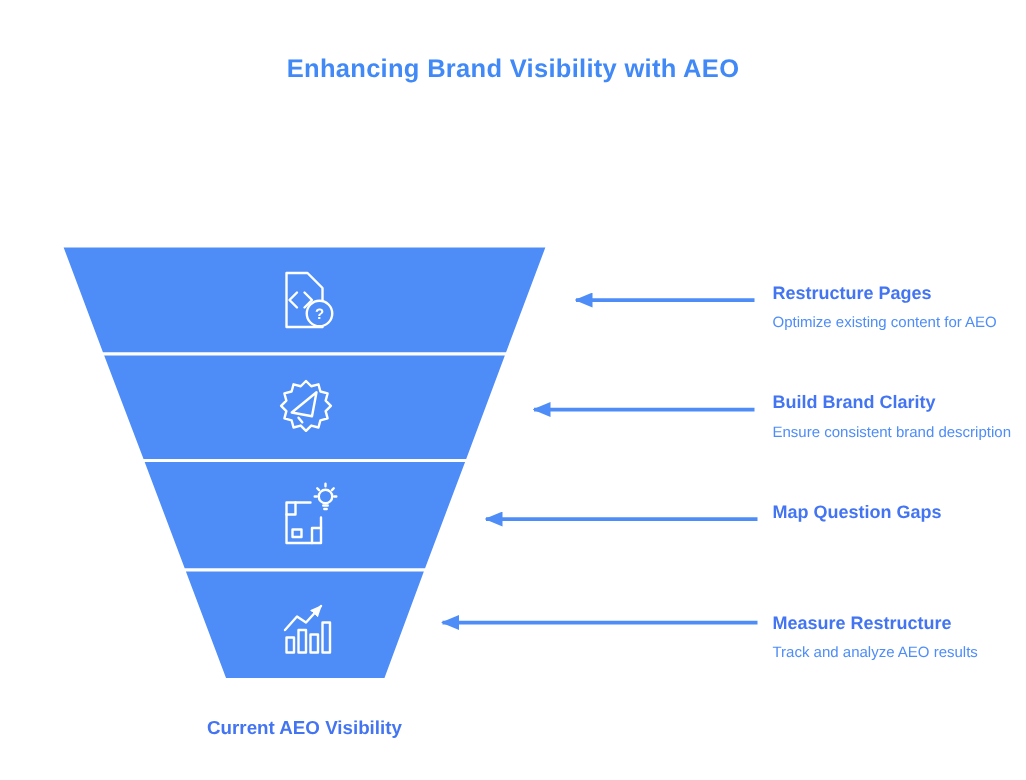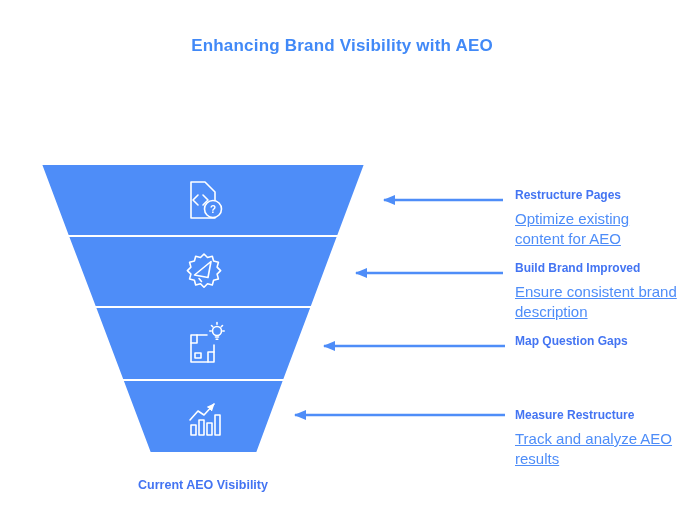--- a/index.html
+++ b/index.html
@@ -32,23 +32,22 @@
   .cap-top{left:138px;top:106px;}
   .cap-bottom{left:138px;top:478px;}
   .stage-label{
     position:absolute;left:515px;width:166px;
   }
   .stage-label .st{
     font-size:12px;font-weight:bold;color:var(--accent-dark);
     margin-bottom:7px;
   }
   .stage-label .sd{
-    font-size:15px;color:var(--accent);
+    font-size:10px;color:var(--accent);
     line-height:1.3;
-    text-decoration:underline;
   }
   .sl-1{top:188px;}
   .sl-2{top:261px;}
   .sl-3{top:334px;}
   .sl-4{top:408px;}
   svg.diagram{position:absolute;left:0;top:0;}
   .funnel-poly{fill:var(--accent);stroke:#ffffff;stroke-width:2;}
   .arrow-line{stroke:var(--accent);stroke-width:2.5;}
   .ic{stroke:var(--icon-stroke);fill:none;stroke-width:1.6;stroke-linecap:round;stroke-linejoin:round;}
   .ic-fill{fill:var(--accent);stroke:var(--icon-stroke);stroke-width:1.6;}
@@ -114,21 +113,21 @@
       <rect class="ic" x="31" y="21" width="5" height="20"></rect>
       <polyline class="ic" points="6,26 14,17 20,21 30,10" marker-end="url(#ahw)"></polyline>
     </g>
   </svg>
 
   <div class="stage-label sl-1">
     <div class="st">Restructure Pages</div>
     <div class="sd">Optimize existing content for AEO</div>
   </div>
   <div class="stage-label sl-2">
-    <div class="st">Build Brand Improved</div>
+    <div class="st">Build Brand Clarity</div>
     <div class="sd">Ensure consistent brand description</div>
   </div>
   <div class="stage-label sl-3">
     <div class="st">Map Question Gaps</div>
   </div>
   <div class="stage-label sl-4">
     <div class="st">Measure Restructure</div>
     <div class="sd">Track and analyze AEO results</div>
   </div>
 

